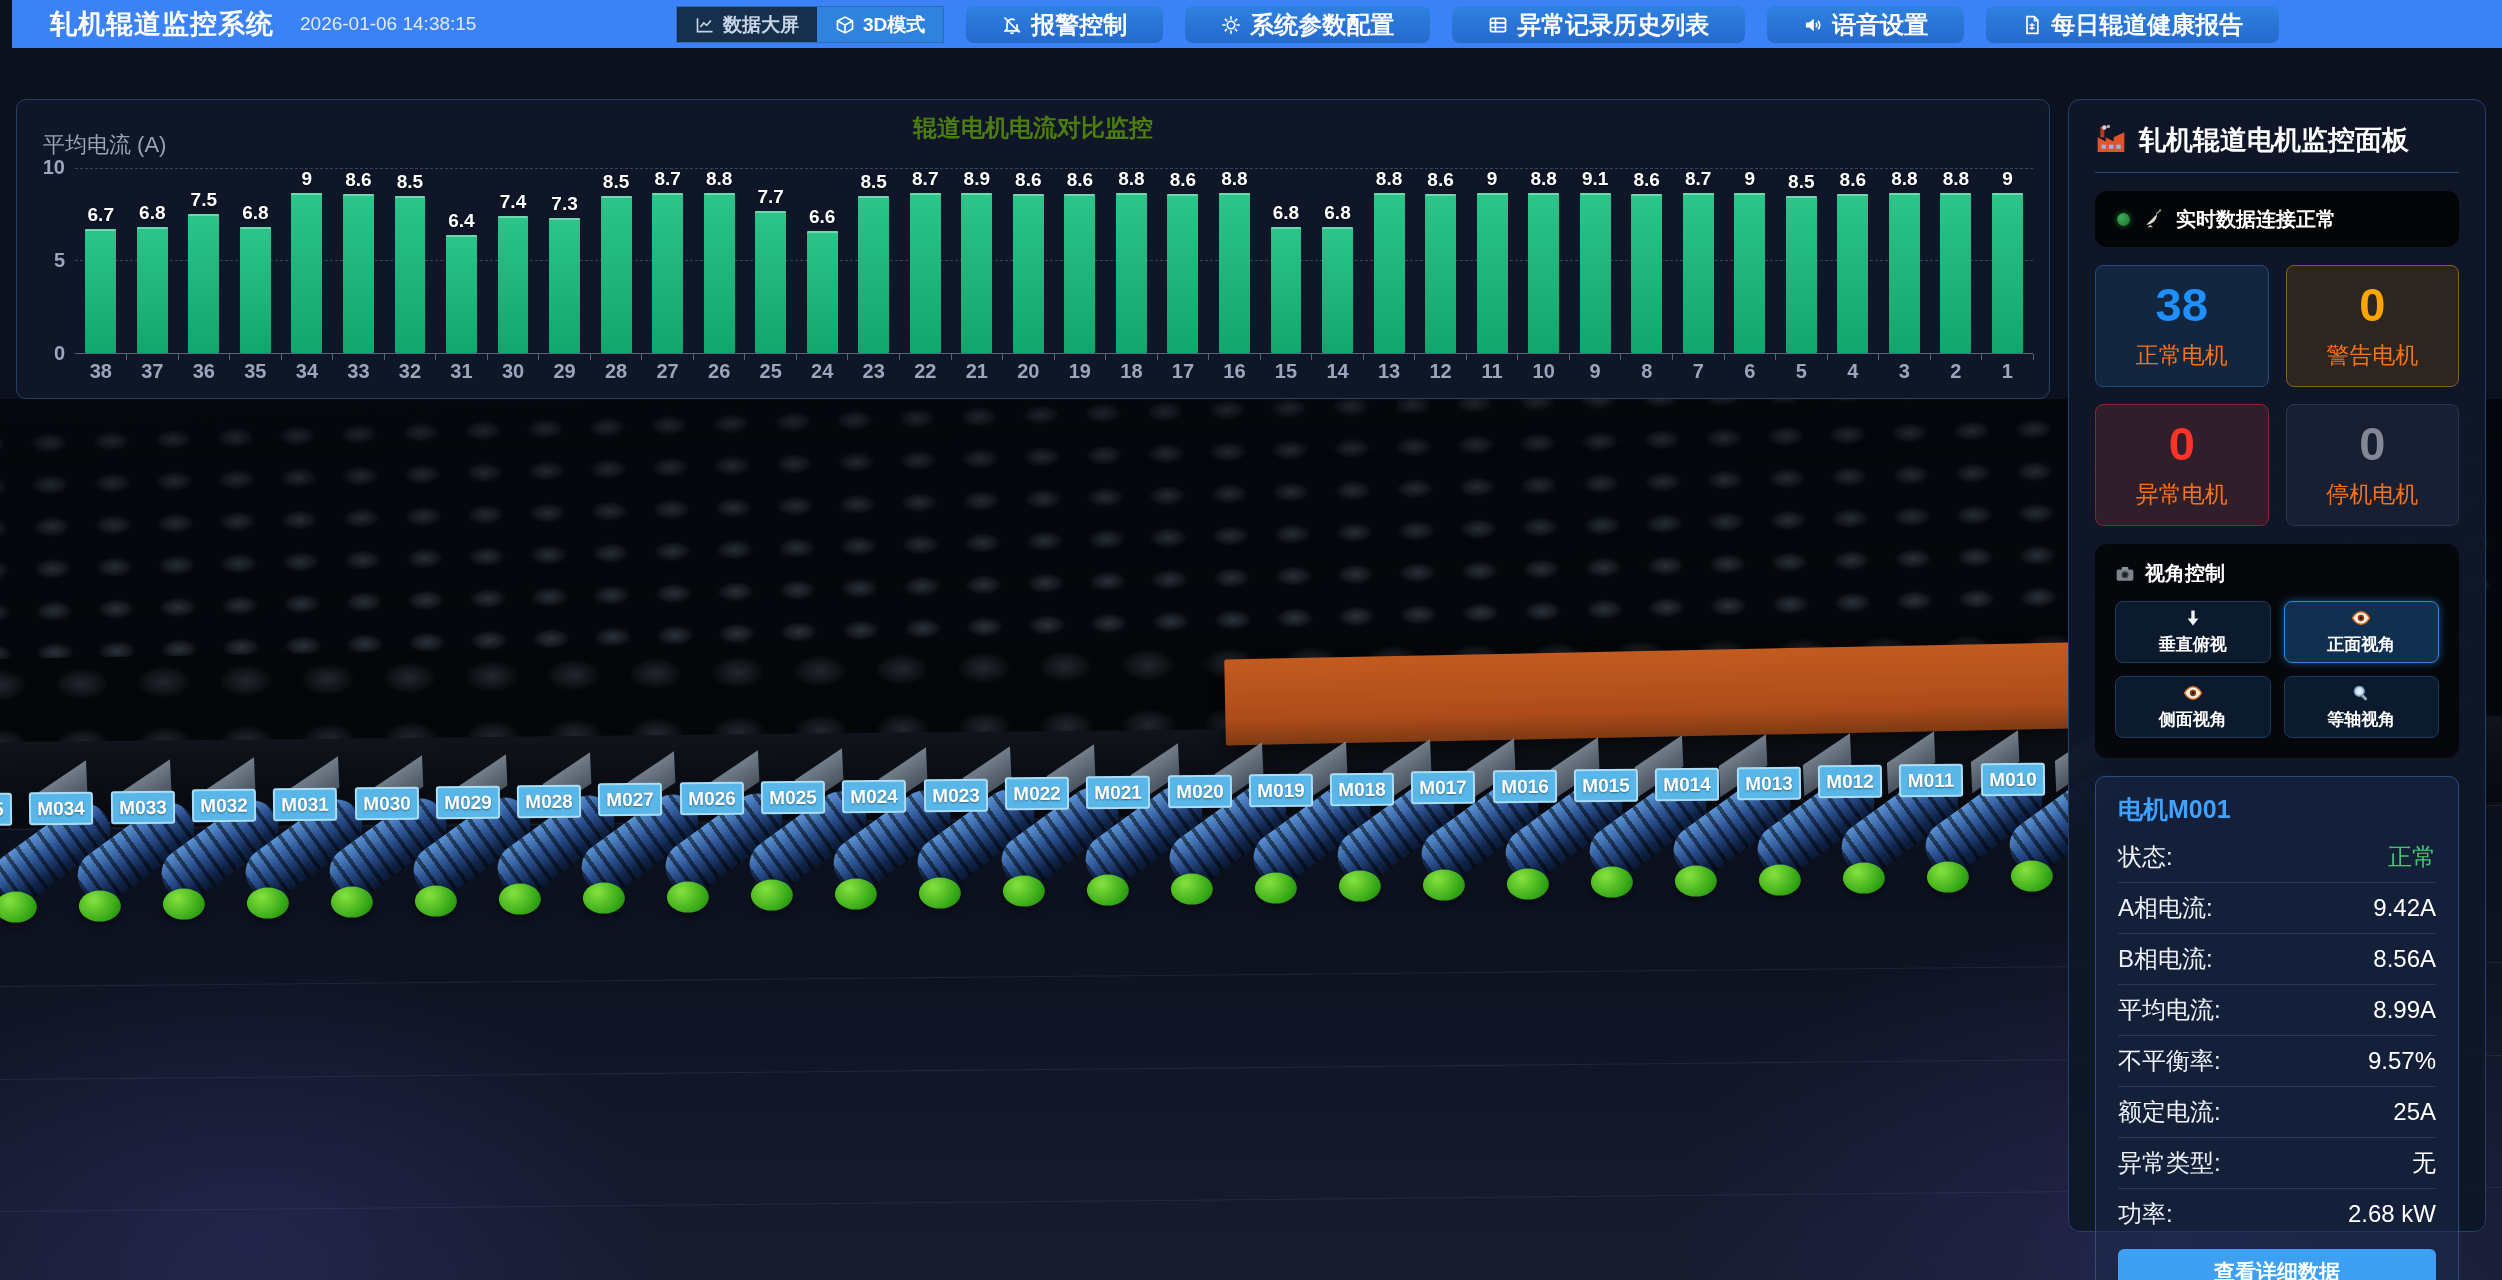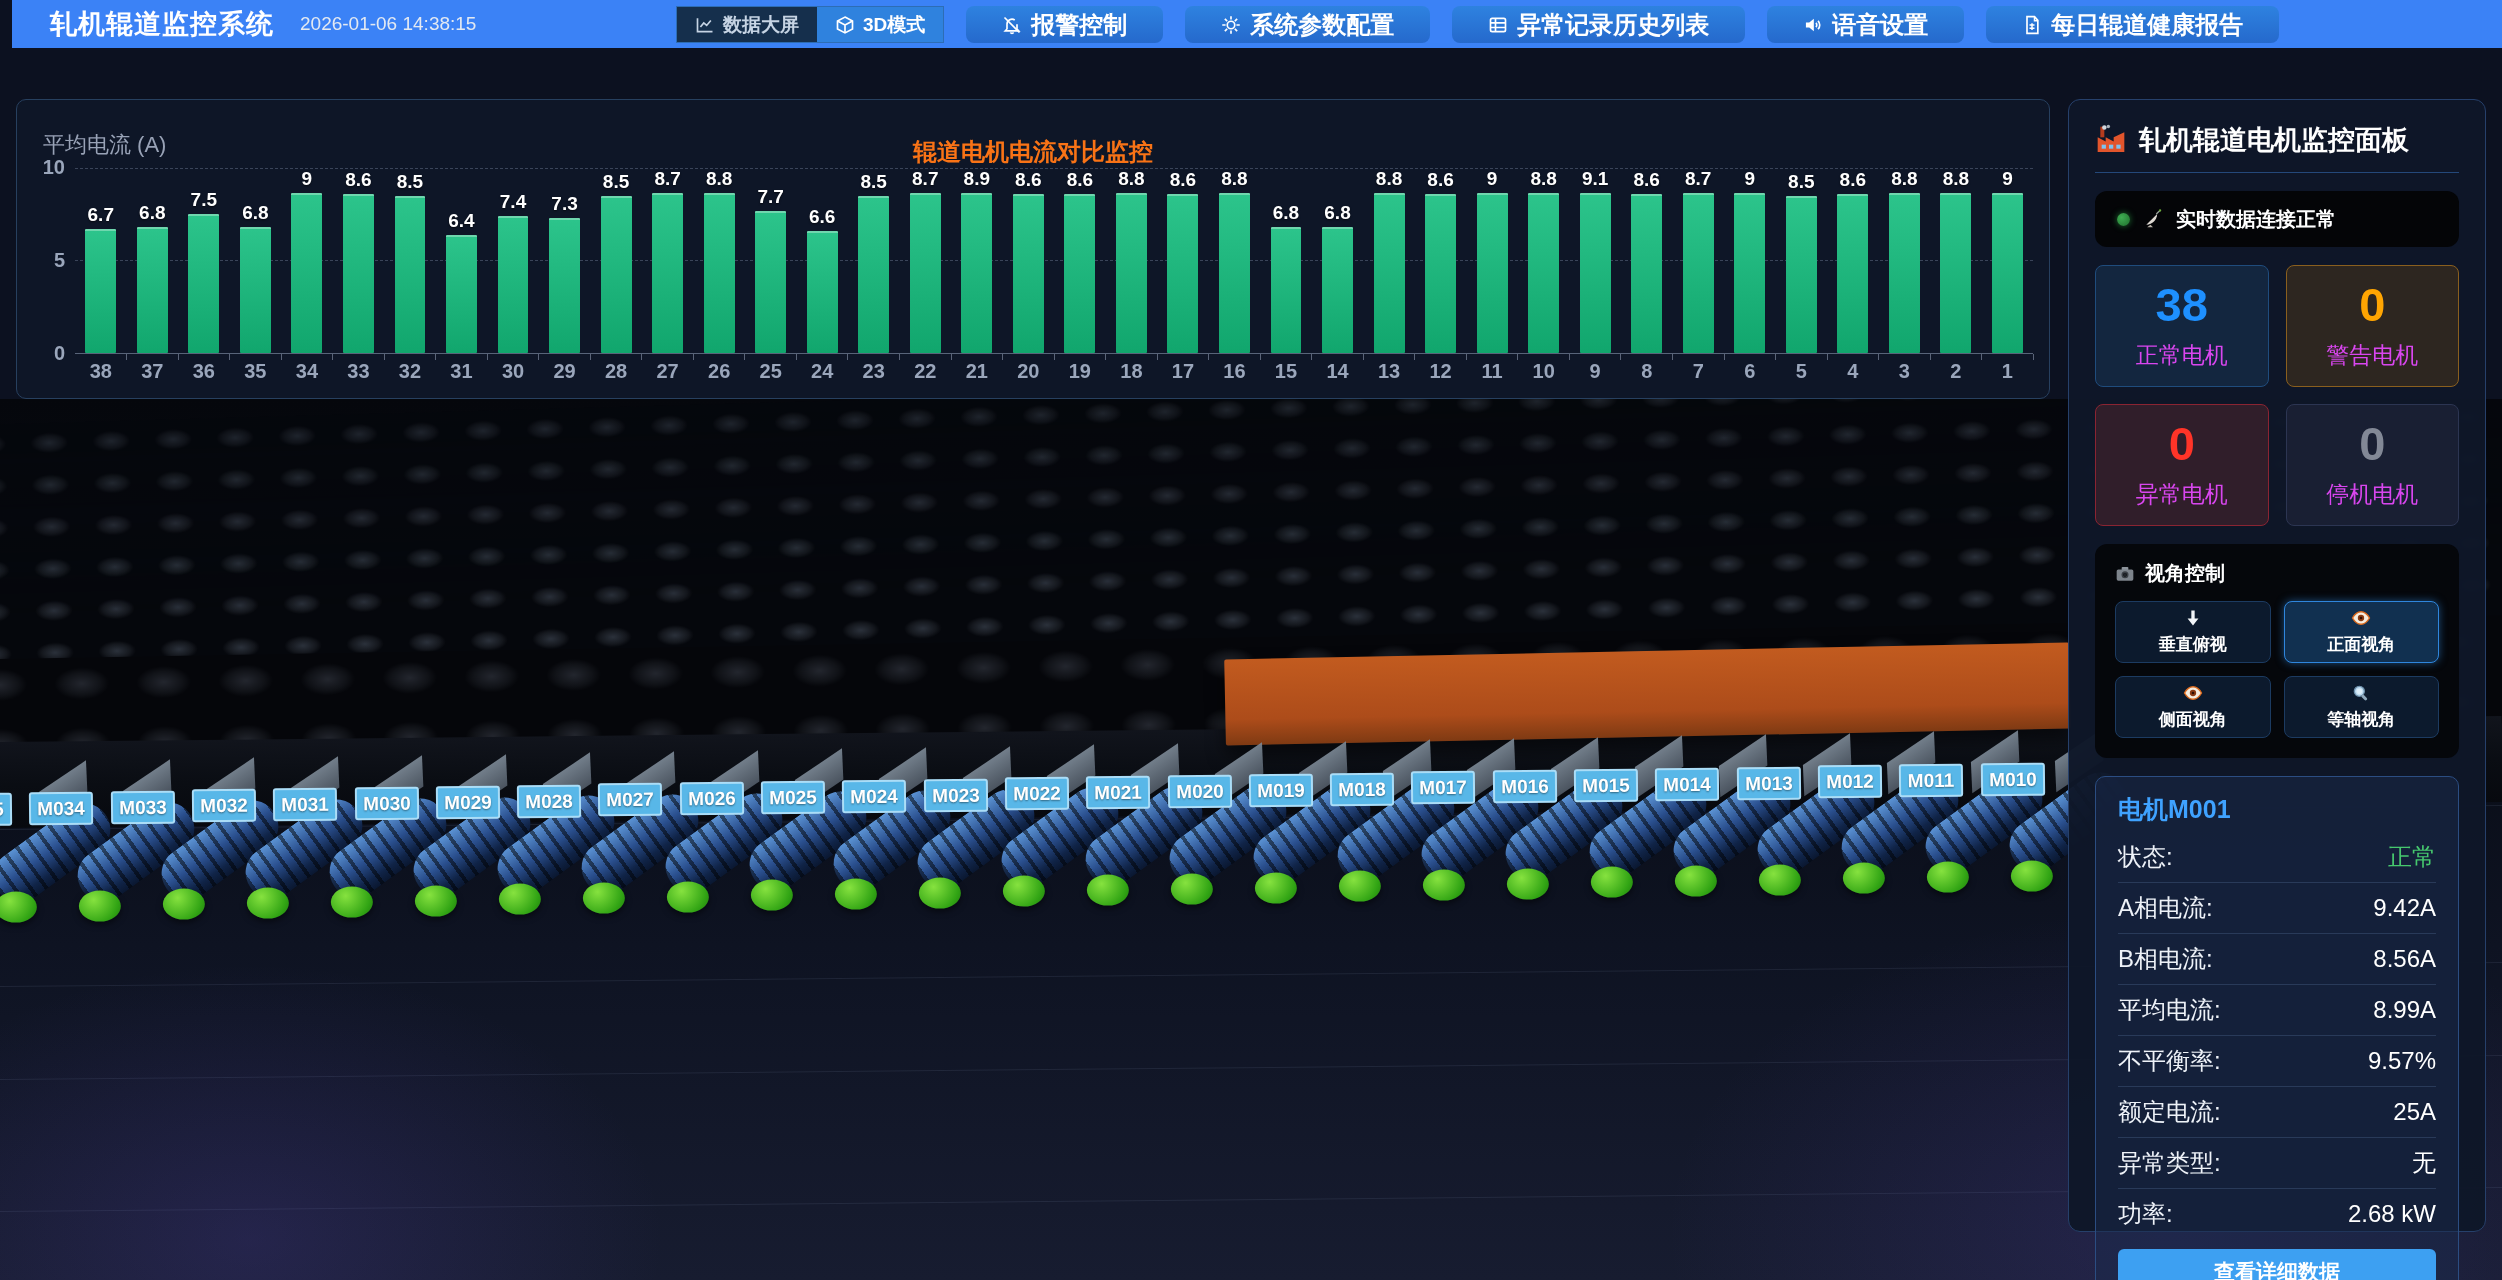--- a/index.html
+++ b/index.html
@@ -19,21 +19,21 @@
   .toggle-seg.active { background:#2f82de; color:#fff; }
   .tb-btn { display:flex; align-items:center; gap:9px; height:37px; padding:0 36px;
     background:linear-gradient(180deg,#2e82e0,#2569cc); border:none; border-radius:8px;
     color:#fff; font-size:24px; font-weight:bold; cursor:pointer; font-family:inherit; }
   .tb-icon { width:20px; height:20px; display:block; }
 
   
   .chart-panel { position:absolute; left:16px; top:99px; width:2034px; height:300px;
     background:rgba(15,23,40,0.96); border:1px solid #27405f; border-radius:10px; z-index:20; }
   .chart-title { position:absolute; left:0; right:0; top:12px; text-align:center;
-    font-size:24px; font-weight:bold; color:#f97316;margin-top:24px; }
+    font-size:24px; font-weight:bold; color:#4d7c0f; }
   .chart-ylabel { position:absolute; left:26px; top:30px; font-size:22px; color:#98a2b6; }
   .ytick { position:absolute; width:42px; text-align:right; font-size:20px; font-weight:600; color:#9aa6bb; }
   .gridline { position:absolute; left:58px; right:16px; height:0; border-top:1px dashed #3a4459; }
   .baseline { position:absolute; left:58px; right:16px; height:0; border-top:1px solid rgba(150,165,190,0.55); }
   .plot { position:absolute; left:58px; right:16px; top:68px; height:185px;
     display:flex; align-items:flex-end; }
   .bar-cell { flex:1; position:relative; display:flex; flex-direction:column;
     align-items:center; justify-content:flex-end; height:185px; }
   .bar-value { font-size:19px; font-weight:bold; color:#fff; margin-bottom:3px;
     text-shadow:0 1px 2px rgba(0,0,0,0.6); white-space:nowrap; }
@@ -98,21 +98,21 @@
   .sp-divider { margin-top:14px; border-top:1px solid #24487a; }
   .status-pill { margin-top:18px; height:56px; background:#040507; border-radius:12px;
     display:flex; align-items:center; gap:13px; padding:0 22px; }
   .status-dot { width:13px; height:13px; border-radius:50%;
     background:radial-gradient(circle at 35% 35%,#3fae52,#1e6e2d); box-shadow:0 0 6px rgba(40,160,70,0.7); }
   .status-text { font-size:20px; font-weight:bold; }
   .stats-grid { margin-top:18px; display:grid; grid-template-columns:1fr 1fr; gap:17px; }
   .stat-card { height:122px; border-radius:8px; display:flex; flex-direction:column;
     align-items:center; justify-content:center; cursor:pointer; }
   .stat-num { font-size:47px; font-weight:bold; line-height:1; }
-  .stat-label { font-size:23px; color:#d946ef; margin-top:12px; }
+  .stat-label { font-size:23px; color:#f97316; margin-top:12px; }
   .stat-normal { background:#13263f; border:1px solid #1f4c7d; } .stat-normal .stat-num { color:#1e90ff; }
   .stat-warning { background:#2d2620; border:1px solid #8a5f1e; } .stat-warning .stat-num { color:#ffa502; }
   .stat-error { background:#301e2a; border:1px solid #8a2432; } .stat-error .stat-num { color:#ff3428; }
   .stat-stopped { background:#191f33; border:1px solid #2c3552; } .stat-stopped .stat-num { color:#828896; }
   .view-panel { margin-top:18px; background:#05070b; border-radius:12px; padding:16px 20px 20px; }
   .vp-title { display:flex; align-items:center; gap:10px; font-size:20px; font-weight:bold; }
   .vp-grid { margin-top:14px; display:grid; grid-template-columns:1fr 1fr; gap:13px; }
   .vp-btn { height:62px; border-radius:8px; background:#0c1a2d; border:1px solid #1c3b61;
     display:flex; flex-direction:column; align-items:center; justify-content:center; gap:5px;
     font-size:17px; font-weight:bold; color:#fff; cursor:pointer; font-family:inherit; }

